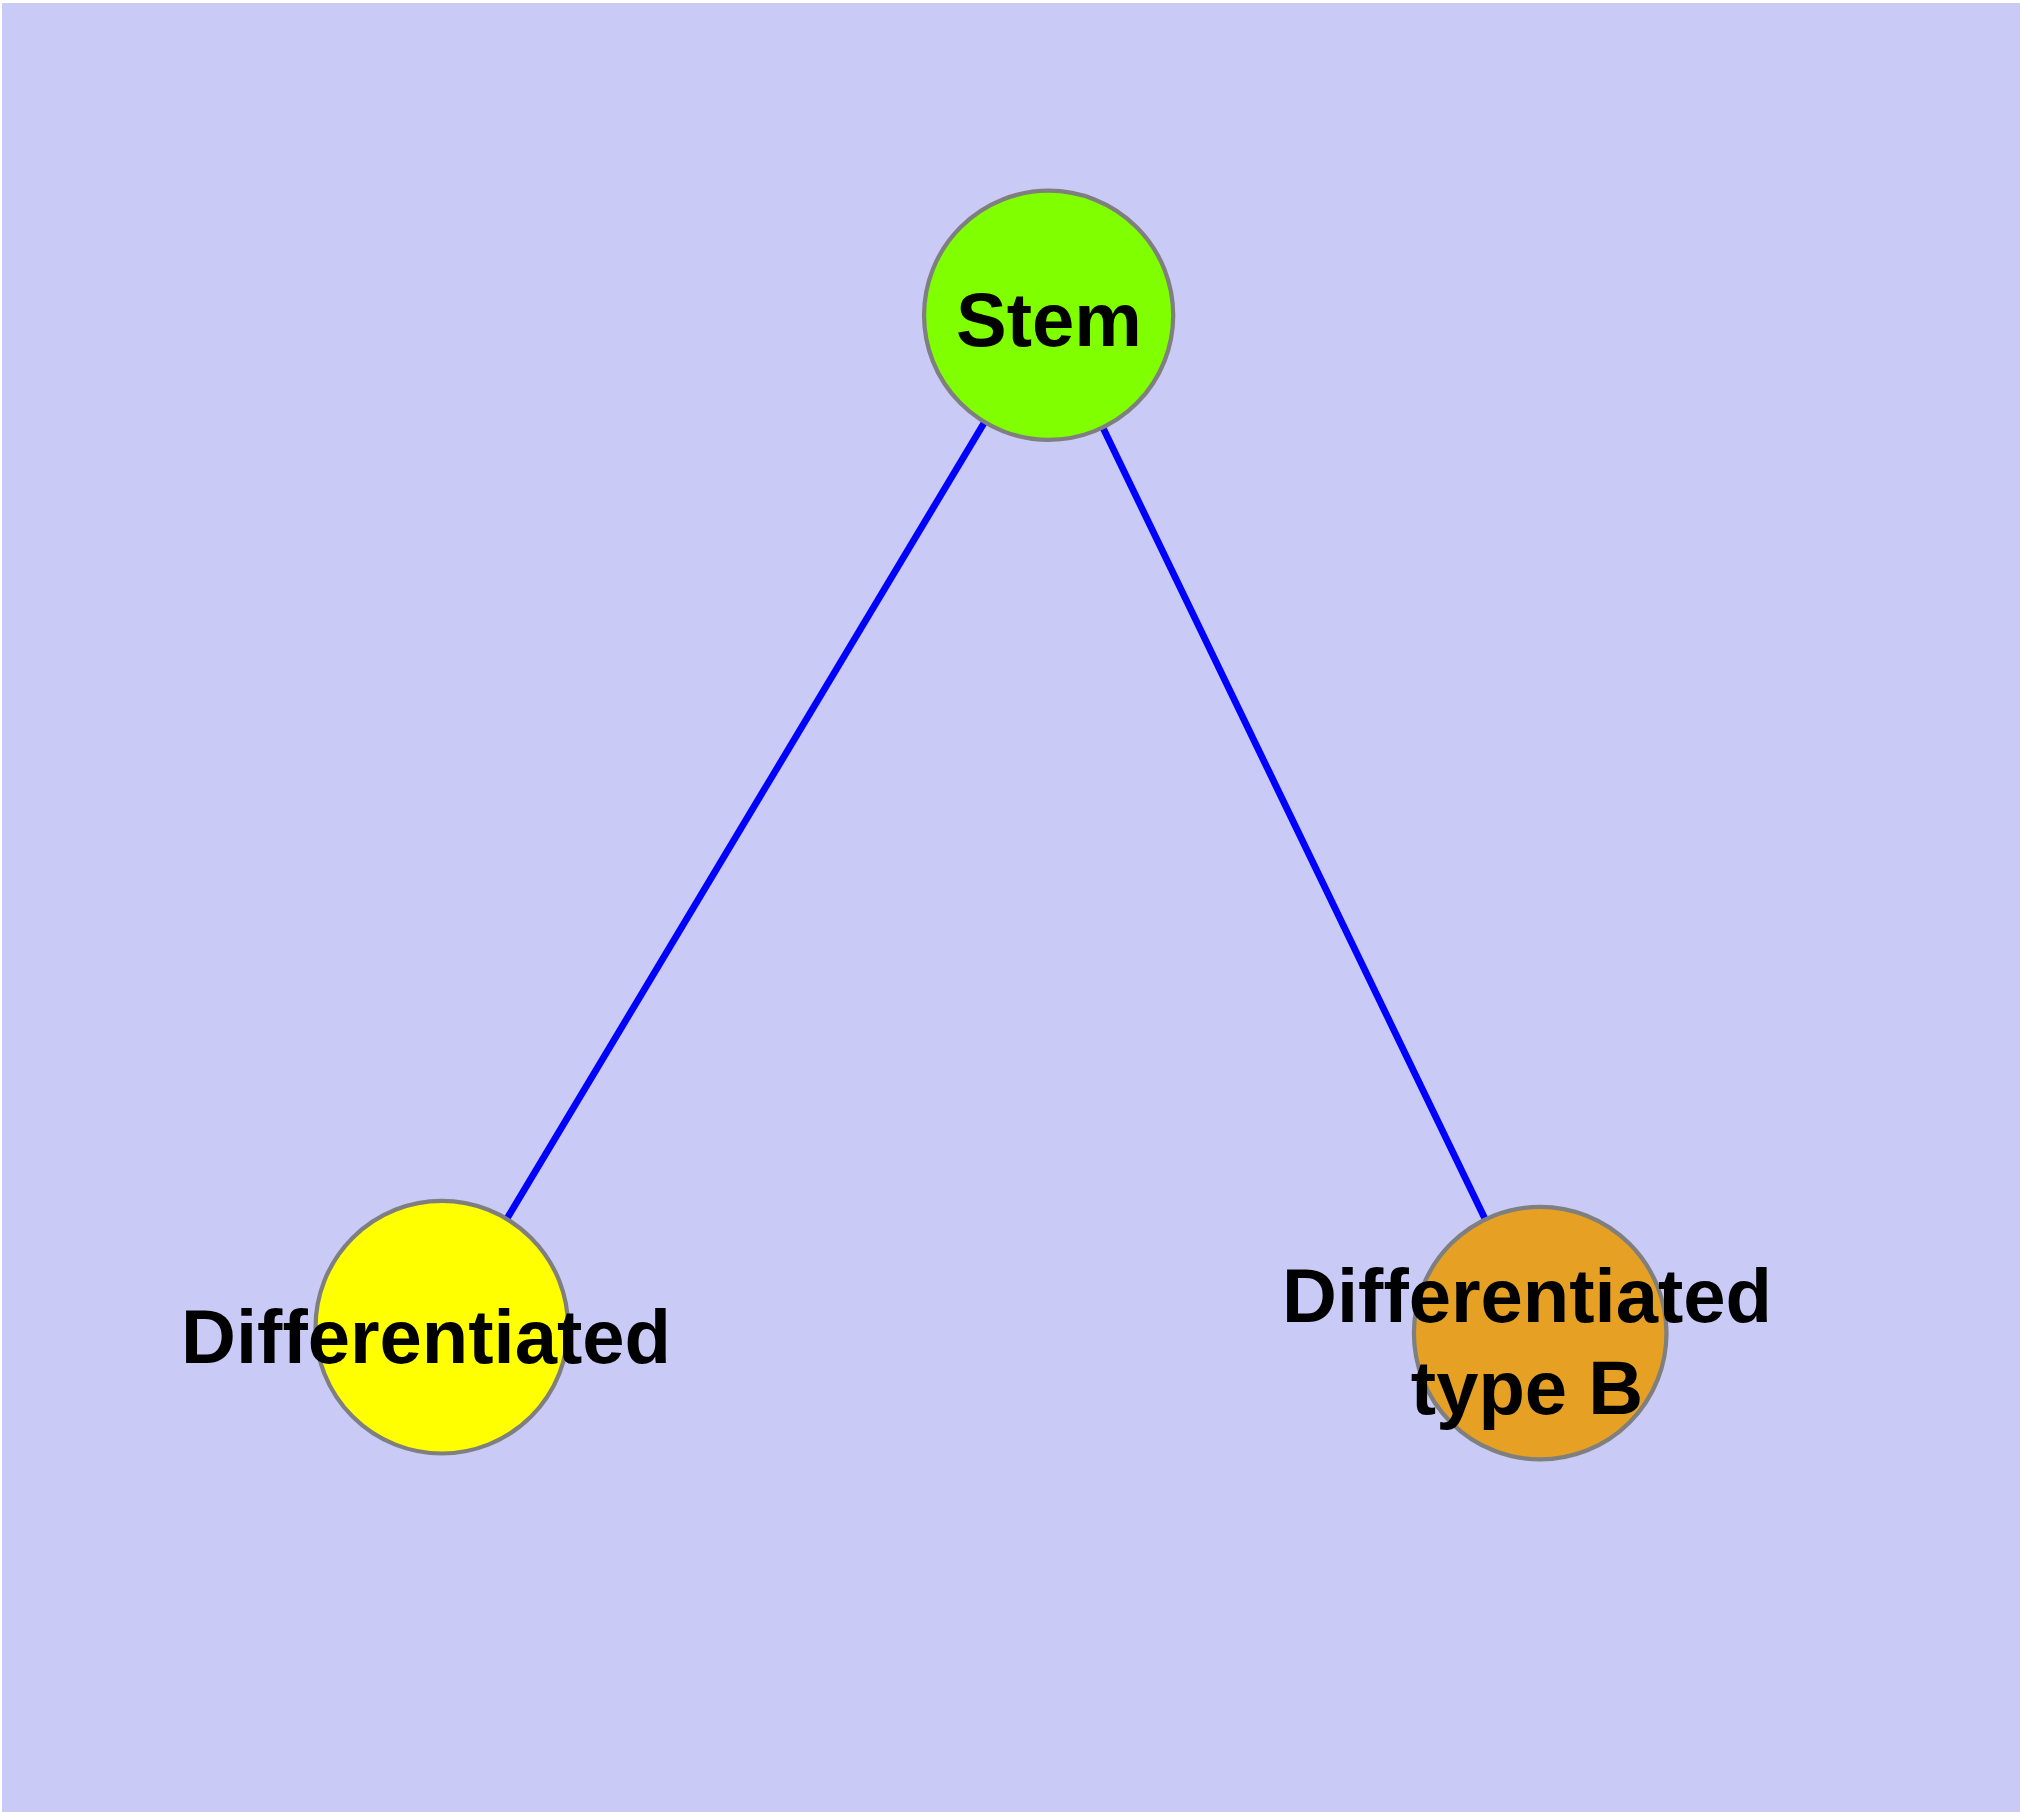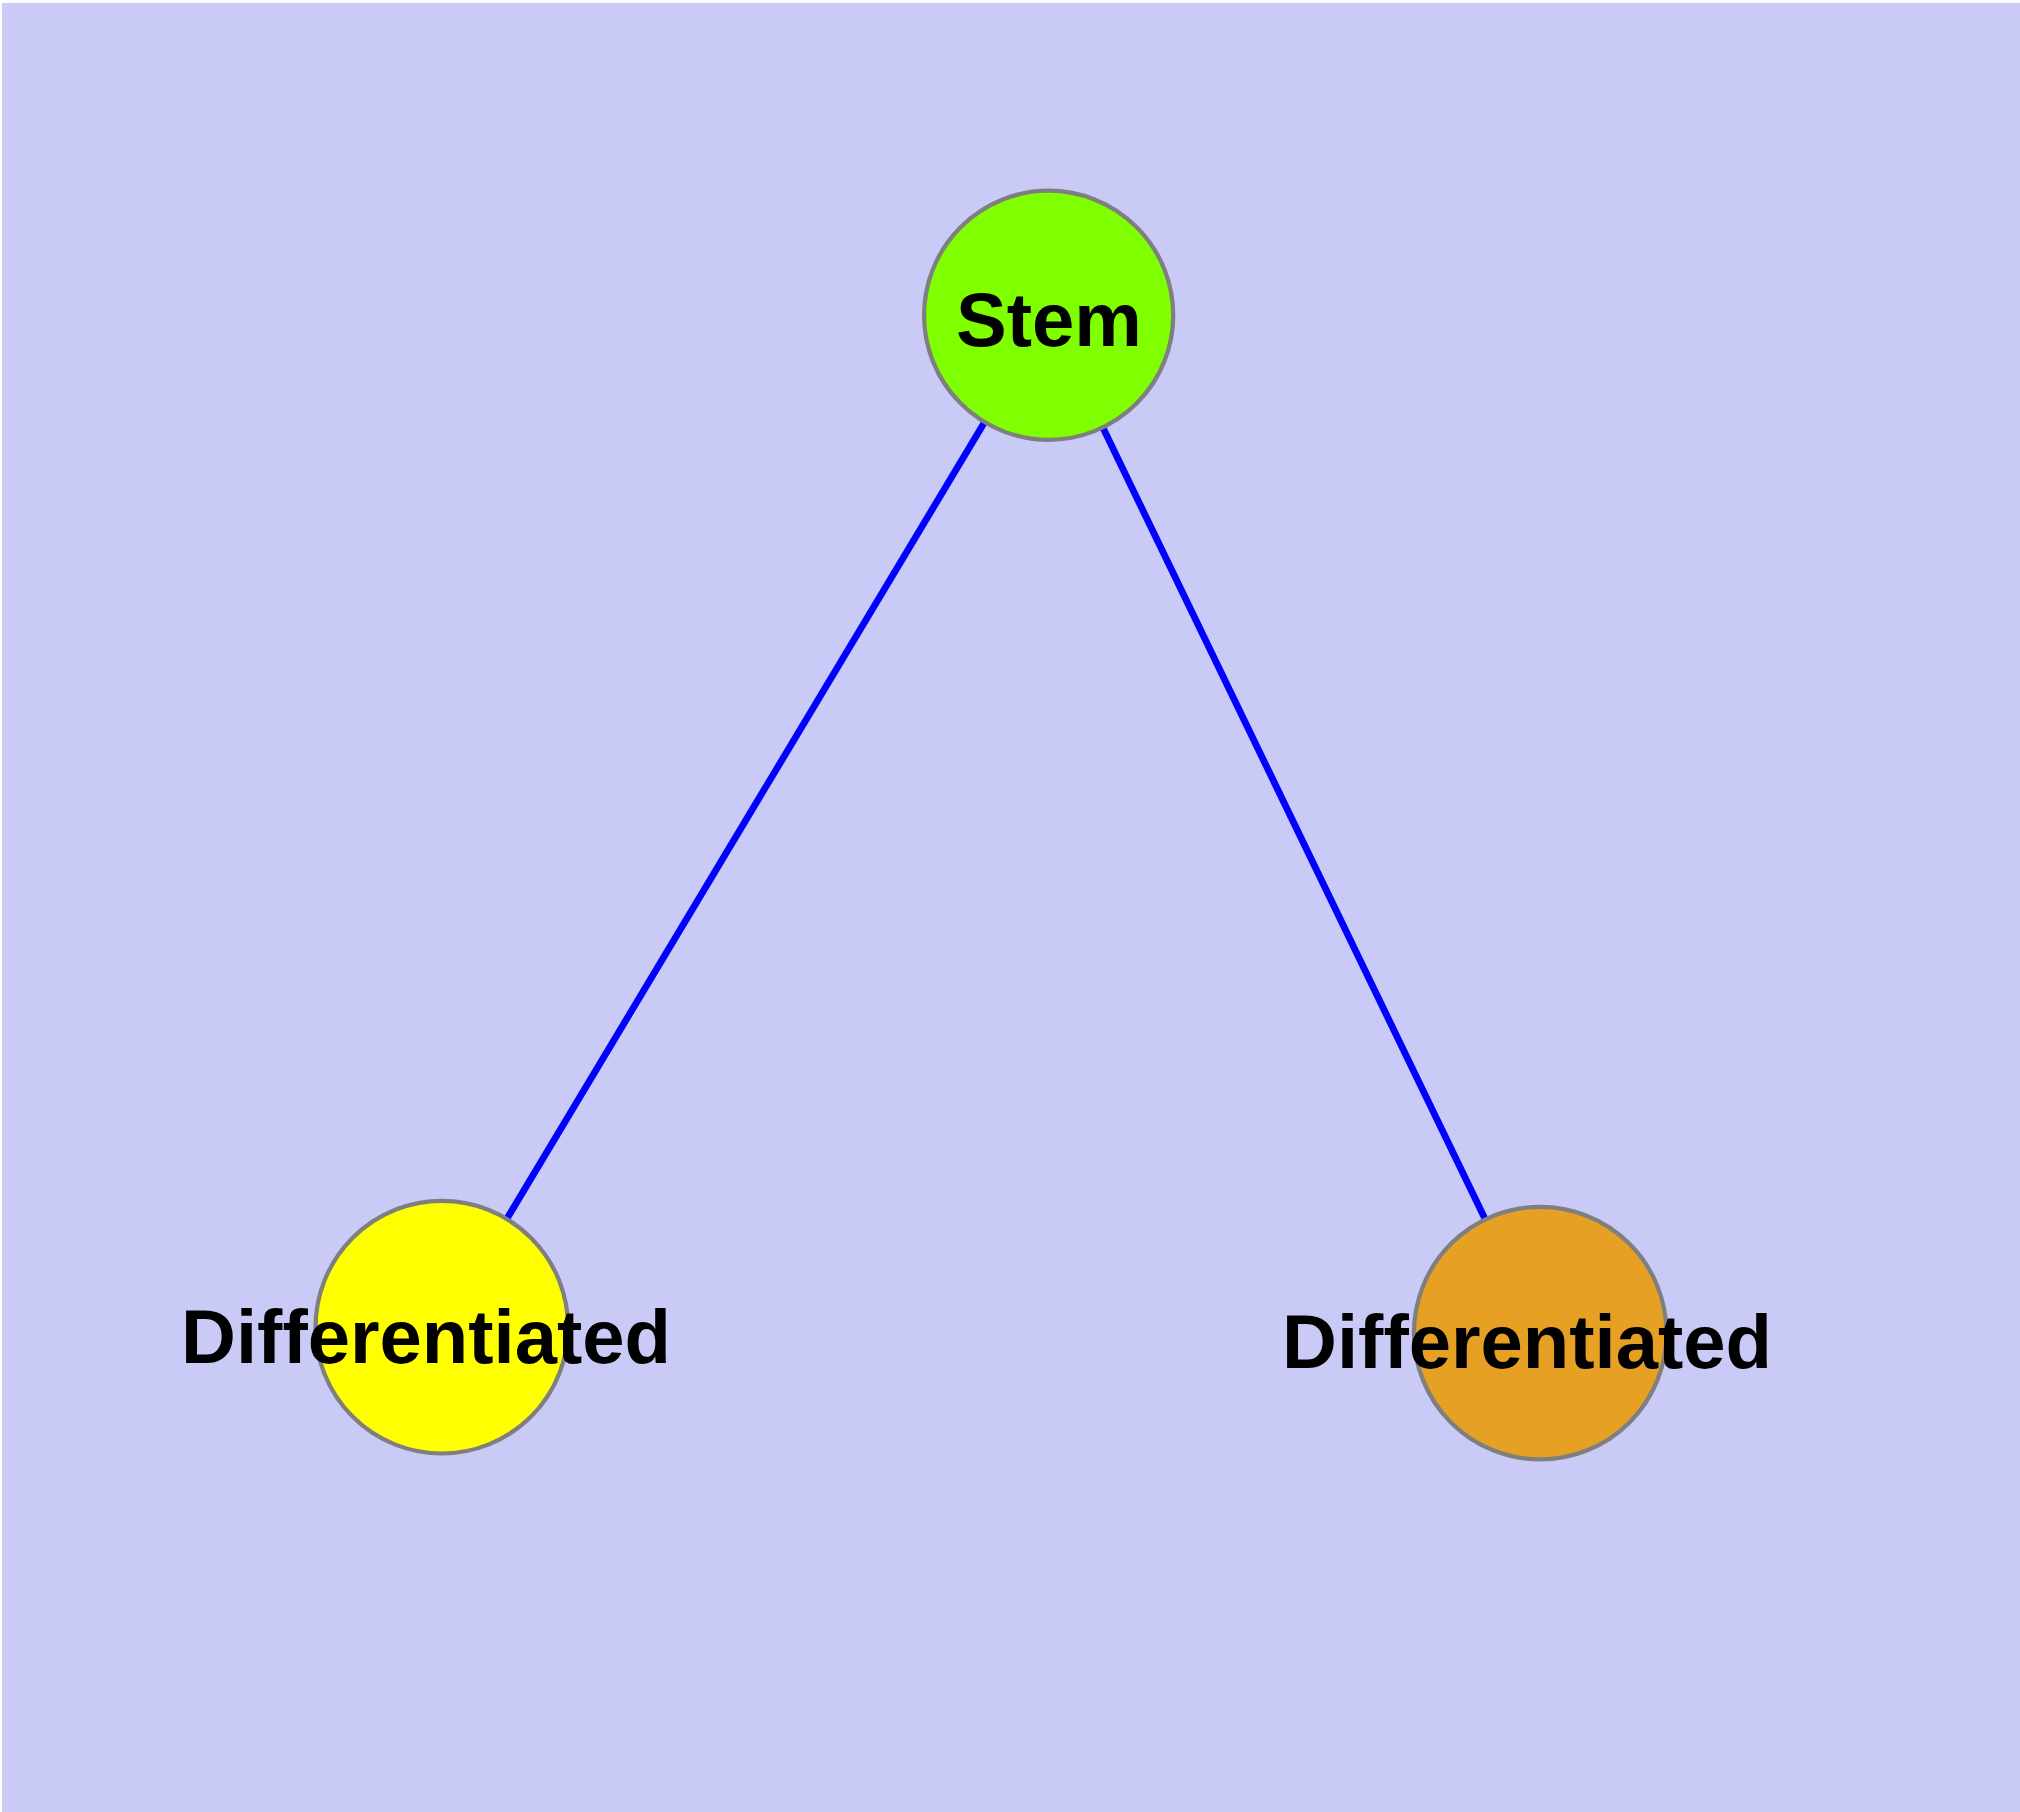--- a/index.html
+++ b/index.html
@@ -63,15 +63,16 @@
   <div class="label" style="left:1049px; top:320px;">
     <span class="line">Stem</span>
   </div>
 
   <div class="label" style="left:426px; top:1337px;">
     <span class="line">Differentiated</span>
   </div>
 
   <div class="label" style="left:1527px; top:1342px;">
     <span class="line">Differentiated</span>
+    <span class="line">type B</span>
   </div>
 </div>
 
 
 </body></html>

